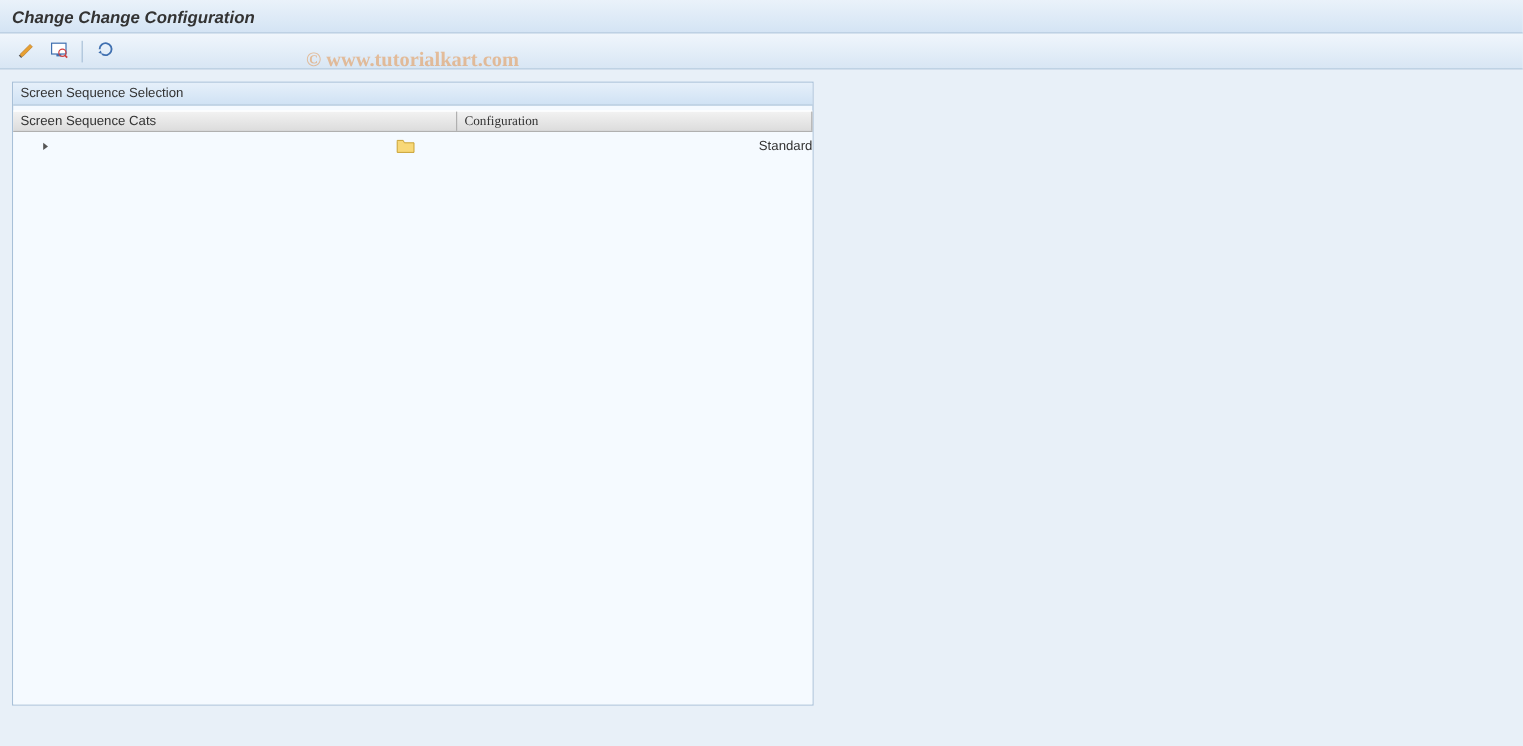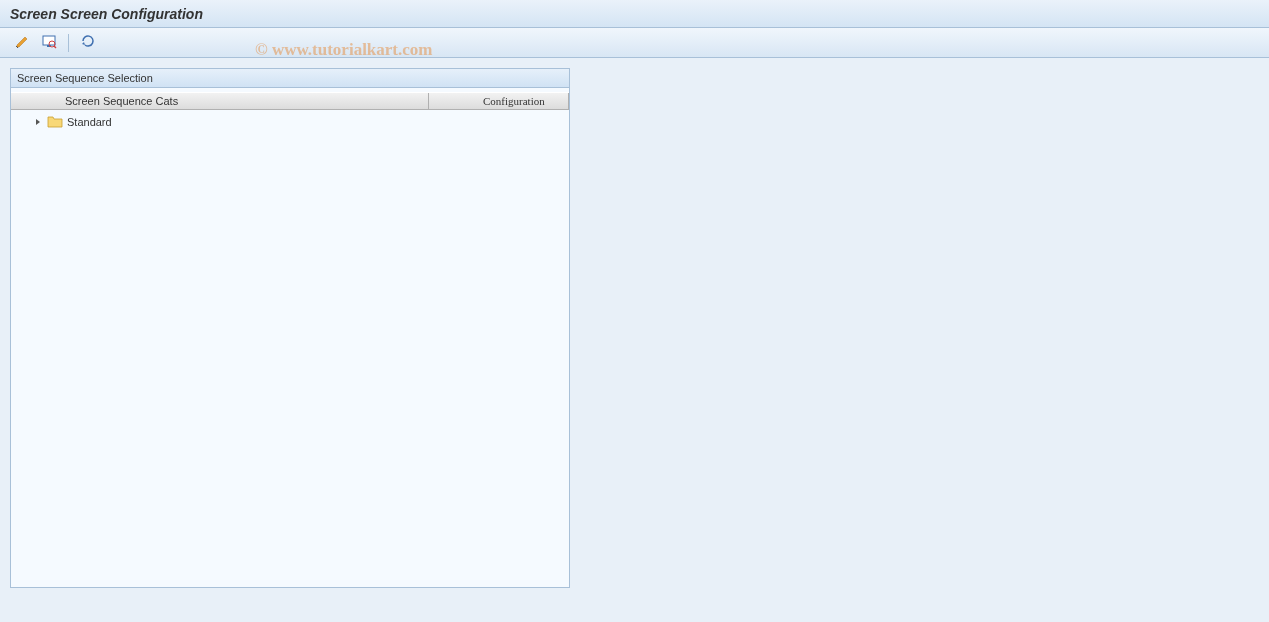--- a/index.html
+++ b/index.html
@@ -55,21 +55,21 @@
       height: 18px;
       background: #a8c0d8;
       margin: 0 4px;
     }
     .main-area {
       padding: 10px;
       background: #e8f0f8;
       height: calc(100% - 58px);
     }
     .panel {
-      width: 560px;
+      width: 668px;
       height: 520px;
       background: #f5faff;
       border: 1px solid #a8c0d8;
       display: flex;
       flex-direction: column;
     }
     .panel-title {
       background: linear-gradient(to bottom, #e6f0fa 0%, #d0e2f4 100%);
       border-bottom: 1px solid #a8c0d8;
       padding: 3px 6px;
@@ -81,41 +81,41 @@
       background: linear-gradient(to bottom, #f2f2f2 0%, #dcdcdc 100%);
       border-bottom: 1px solid #b0b0b0;
       border-top: 1px solid #fff;
       margin-top: 4px;
     }
     .th {
       padding: 2px 6px;
       font-size: 11px;
       color: #333;
       border-right: 1px solid #b0b0b0;
-      margin-left: 48px;
     }
     .th-cats {
       width: 370px;
     }
     .th-config {
       flex: 1;
       font-family: Liberation Serif, serif;
     }
     .tree-area {
       flex: 1;
       background: #f5faff;
       padding: 3px 0;
       overflow: auto;
     }
     .tree-row {
       display: flex;
       align-items: center;
       padding: 1px 0 1px 22px;
       height: 18px;
       cursor: pointer;
+      justify-content: space-between;
     }
     .expand-icon {
       width: 10px;
       height: 10px;
       display: flex;
       align-items: center;
       justify-content: center;
       margin-right: 4px;
       font-size: 8px;
       color: #555;
@@ -140,21 +140,21 @@
       font-weight: bold;
       color: rgba(230, 140, 60, 0.5);
       pointer-events: none;
       font-family: Georgia, serif;
     }
   </style>
 </head>
 <body>
 
 <div class="title-bar">
-  <span class="title-text">Screen Screen Configuration</span>
+  <span class="title-text">Change Change Configuration</span>
 </div>
 
 <div class="toolbar">
   <button class="toolbar-btn">
     <span>
       <svg width="16" height="16" viewBox="0 0 16 16">
         <path d="M2 12 L10 4 L12 6 L4 14 L2 14 Z" fill="#e8a030" stroke="#b07020" stroke-width="0.5"></path>
         <path d="M1 13 L3 15" stroke="#555" stroke-width="1"></path>
       </svg>
     </span>

